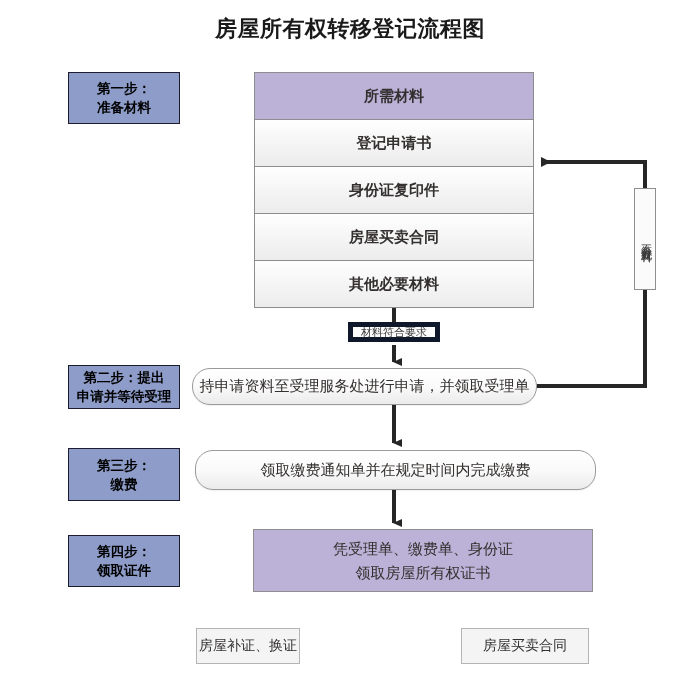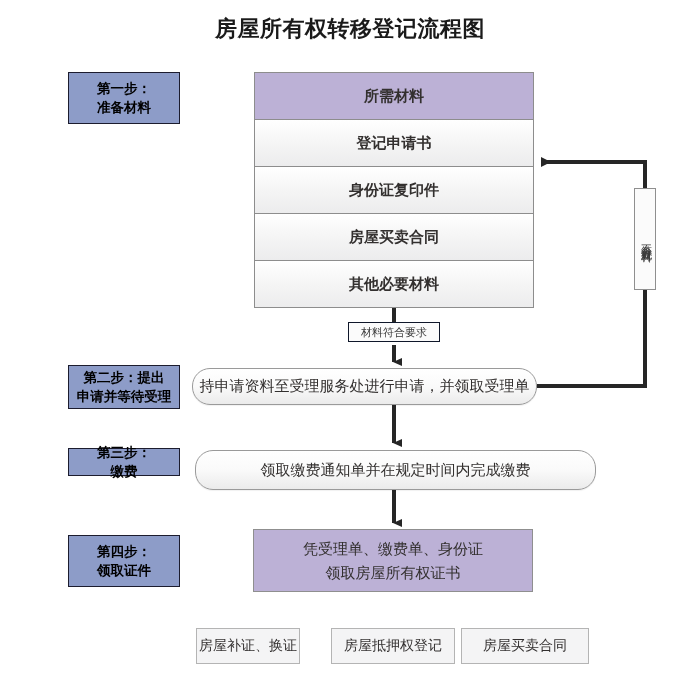--- a/index.html
+++ b/index.html
@@ -83,21 +83,21 @@
     background: linear-gradient(to bottom, #ffffff 0%, #fafafa 50%, #ebebeb 100%);
     display: flex; align-items: center; justify-content: center;
     font-size: 15px;
     color: #33302f;
     box-shadow: 0 1px 1px rgba(0,0,0,0.06);
   }
 
   
   .purple-box {
     left: 253px; top: 529px;
-    width: 280px; height: 63px;
+    width: 340px; height: 63px;
     background: #bcb1d6;
     border: 1px solid #8f8f8f;
     display: flex; flex-direction: column;
     align-items: center; justify-content: center;
     font-size: 15px;
     color: #33302f;
     line-height: 24px;
   }
 
   
@@ -107,21 +107,21 @@
     background: #f4f4f5;
     border: 1px solid #b4b4b4;
     display: flex; align-items: center; justify-content: center;
     font-size: 14px;
     color: #333030;
   }
 
   
   .edge-label {
     background: #fbfbfb;
-    border: 1px solid #0f172a;
+    border: 5px solid #0f172a;
     font-size: 11px;
     color: #3a3a3a;
     display: flex; align-items: center; justify-content: center;
   }
   .edge-label-v {
     background: #fbfbfb;
     border: 1px solid #8f8f8f;
     font-size: 11px;
     color: #3a3a3a;
     display: flex; align-items: center; justify-content: center;
@@ -165,21 +165,21 @@
   <div class="abs step-label" style="top:72px; height:52px;">
     <span>第一步：</span>
     <span>准备材料</span>
   </div>
 
   <div class="abs step-label" style="top:365px; height:44px;">
     <span>第二步：提出</span>
     <span>申请并等待受理</span>
   </div>
 
-  <div class="abs step-label" style="top:448px; height:28px;">
+  <div class="abs step-label" style="top:448px; height:53px;">
     <span>第三步：</span>
     <span>缴费</span>
   </div>
 
   <div class="abs step-label" style="top:535px; height:52px;justify-content:center;">
     <span>第四步：</span>
     <span>领取证件</span>
   </div>
 
 
@@ -198,16 +198,15 @@
   <div class="abs round-box" style="left:192px; top:368px; width:345px; height:37px;">持申请资料至受理服务处进行申请，并领取受理单</div>
 
   <div class="abs round-box" style="left:195px; top:450px; width:401px; height:40px;">领取缴费通知单并在规定时间内完成缴费</div>
 
   <div class="abs purple-box">
     <div>凭受理单、缴费单、身份证</div>
     <div>领取房屋所有权证书</div>
   </div>
 
   <div class="abs ext-box" style="left:196px; width:104px;">房屋补证、换证</div>
-  <div class="abs ext-box" style="left:331px; width:124px;">房屋抵押权登记</div>
   <div class="abs ext-box" style="left:461px; width:128px;">房屋买卖合同</div>
 
 </div>
 
 </body></html>

